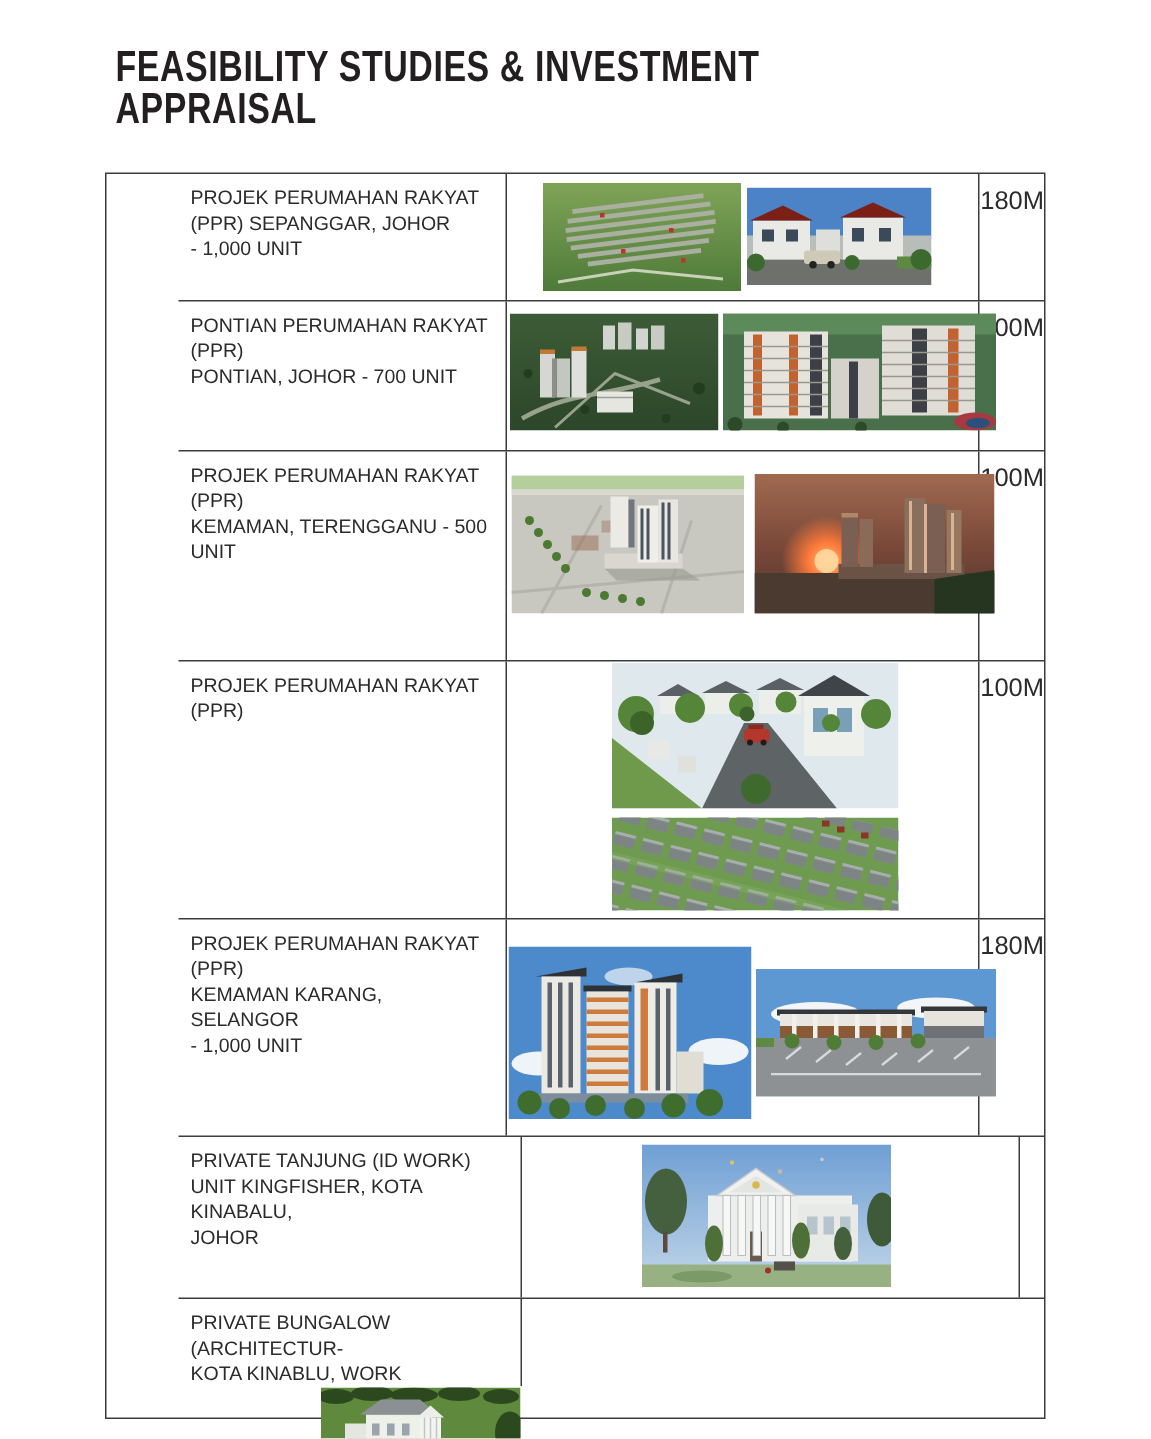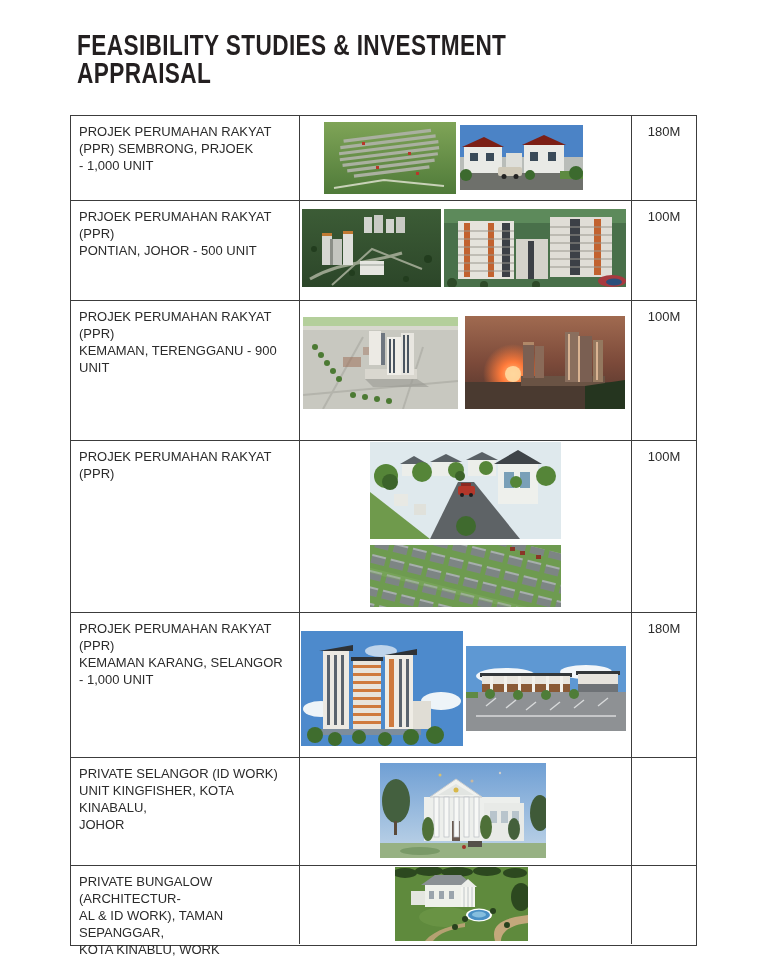--- a/index.html
+++ b/index.html
@@ -4,44 +4,44 @@
 <style>
   html,body{margin:0;padding:0;background:#ffffff;}
   #page{position:relative;width:767px;height:959px;background:#ffffff;overflow:hidden;
         font-family:"Liberation Sans",sans-serif;color:#2b2b2b;}
   
   #title{position:absolute;left:77px;top:31px;font-weight:bold;font-size:29px;line-height:28px;
          color:#231f20;transform:scaleX(0.78);transform-origin:0 0;letter-spacing:0.5px;white-space:nowrap;}
   
   #tbl{position:absolute;left:70px;top:115px;width:627px;height:831px;box-sizing:border-box;
        border:1.6px solid #3c3c3c;}
-  .row{display:flex;box-sizing:border-box;border-bottom:1.4px solid #3c3c3c;}
-  .row:last-child{border-bottom:none;}
+  .row{display:flex;box-sizing:border-box;border-bottom:1.4px solid #3c3c3c;margin-left:48px;}
+  .row:last-child{border-bottom:none;flex-direction:column;}
   .c1{width:229px;box-sizing:border-box;border-right:1.4px solid #3c3c3c;
       padding:7px 10px 0 8px;font-size:13px;line-height:17px;}
   .c1 div{white-space:pre-wrap;}
   .c2{width:332px;box-sizing:border-box;border-right:1.4px solid #3c3c3c;position:relative;}
-  .c3{flex:1;text-align:center;padding-top:8px;font-size:13px;}
+  .c3{flex:1;text-align:center;padding-top:8px;font-size:17px;}
   .ph{position:absolute;display:block;}
 </style>
 </head>
 <body>
 <div id="page">
 
   <h1 id="title" style="margin:0">
     <div>FEASIBILITY STUDIES &amp; INVESTMENT</div>
     <div>APPRAISAL</div>
   </h1>
 
   <div id="tbl">
 
     <div class="row" style="height:85px">
       <div class="c1">
         <div>PROJEK PERUMAHAN RAKYAT</div>
-        <div>(PPR) SEMBRONG, PRJOEK</div>
+        <div>(PPR) SEPANGGAR, JOHOR</div>
         <div>- 1,000 UNIT</div>
       </div>
       <div class="c2">
         <svg class="ph" style="left:24px;top:6px;width:132px;height:72px" viewBox="0 0 132 72" preserveAspectRatio="none" aria-label="aerial view of PPR Sembrong housing estate with rows of houses in green fields">
           <defs>
               <linearGradient id="g1" x1="0" y1="0" x2="0" y2="1">
             <stop offset="0" stop-color="#7fa457"></stop>
                 <stop offset="1" stop-color="#4f7a39"></stop>
               </linearGradient>
             </defs>
@@ -85,22 +85,22 @@
             <circle cx="70" cy="50" r="5" fill="#3c6a2e"></circle>
         </svg>
       </div>
       <div class="c3">
         <span>180M</span>
       </div>
     </div>
 
     <div class="row" style="height:100px">
       <div class="c1">
-        <div>PRJOEK PERUMAHAN RAKYAT (PPR)</div>
-        <div>PONTIAN, JOHOR - 500 UNIT</div>
+        <div>PONTIAN PERUMAHAN RAKYAT (PPR)</div>
+        <div>PONTIAN, JOHOR - 700 UNIT</div>
       </div>
       <div class="c2">
         <svg class="ph" style="left:2px;top:8px;width:139px;height:78px" viewBox="0 0 139 78" preserveAspectRatio="none" aria-label="aerial rendering of PPR Pontian tower blocks in green landscape">
           <defs>
               <linearGradient id="g3" x1="0" y1="0" x2="0" y2="1">
             <stop offset="0" stop-color="#3c5c36"></stop>
                 <stop offset="1" stop-color="#2c4629"></stop>
               </linearGradient>
             </defs>
           <rect width="139" height="78" fill="url(#g3)"></rect>
@@ -159,21 +159,21 @@
         </svg>
       </div>
       <div class="c3">
         <span>100M</span>
       </div>
     </div>
 
     <div class="row" style="height:140px">
       <div class="c1">
         <div>PROJEK PERUMAHAN RAKYAT (PPR)</div>
-        <div>KEMAMAN, TERENGGANU - 900 UNIT</div>
+        <div>KEMAMAN, TERENGGANU - 500 UNIT</div>
       </div>
       <div class="c2">
         <svg class="ph" style="left:3px;top:16px;width:155px;height:92px" viewBox="0 0 155 92" preserveAspectRatio="none" aria-label="daytime aerial rendering of PPR Kemaman towers with tree-lined roads">
           <rect width="155" height="92" fill="#c8c8c0"></rect>
           <rect width="155" height="9" fill="#b4cf9b"></rect>
             <rect y="9" width="155" height="4" fill="#d8d8cf"></rect>
           <g stroke="#b4b4ac" stroke-width="2">
             <path d="M0 78 L155 64"></path>
               <path d="M20 92 L60 20"></path>
               <path d="M100 92 L120 30"></path>
@@ -384,21 +384,21 @@
           </g>
         </svg>
       </div>
       <div class="c3">
         <span>180M</span>
       </div>
     </div>
 
     <div class="row" style="height:108px">
       <div class="c1">
-        <div>PRIVATE SELANGOR (ID WORK)</div>
+        <div>PRIVATE TANJUNG (ID WORK)</div>
         <div>UNIT KINGFISHER, KOTA KINABALU,</div>
         <div>JOHOR</div>
       </div>
       <div class="c2">
         <svg class="ph" style="left:80px;top:5px;width:166px;height:95px" viewBox="0 0 166 95" preserveAspectRatio="none" aria-label="rendering of white colonial bungalow with columns and trees">
           <defs>
               <linearGradient id="g11" x1="0" y1="0" x2="0" y2="1">
             <stop offset="0" stop-color="#6f9fd4"></stop>
                 <stop offset="1" stop-color="#c2d6e8"></stop>
               </linearGradient>
@@ -436,21 +436,20 @@
           <rect x="88" y="78" width="14" height="6" fill="#55504a"></rect>
           <circle cx="84" cy="84" r="2" fill="#a03028"></circle>
         </svg>
       </div>
       <div class="c3"></div>
     </div>
 
     <div class="row" style="height:78px">
       <div class="c1">
         <div>PRIVATE BUNGALOW (ARCHITECTUR-</div>
-        <div>AL &amp; ID WORK), TAMAN SEPANGGAR,</div>
         <div>KOTA KINABLU, WORK</div>
       </div>
       <div class="c2">
         <svg class="ph" style="left:95px;top:1px;width:133px;height:74px" viewBox="0 0 133 74" preserveAspectRatio="none" aria-label="aerial rendering of white bungalow with oval swimming pool and gardens">
           <rect width="133" height="74" fill="#5f8a3d"></rect>
           <g fill="#2c481f">
             <ellipse cx="10" cy="6" rx="12" ry="5"></ellipse>
               <ellipse cx="34" cy="4" rx="14" ry="5"></ellipse>
               <ellipse cx="62" cy="5" rx="16" ry="5"></ellipse>
             <ellipse cx="92" cy="4" rx="14" ry="5"></ellipse>

